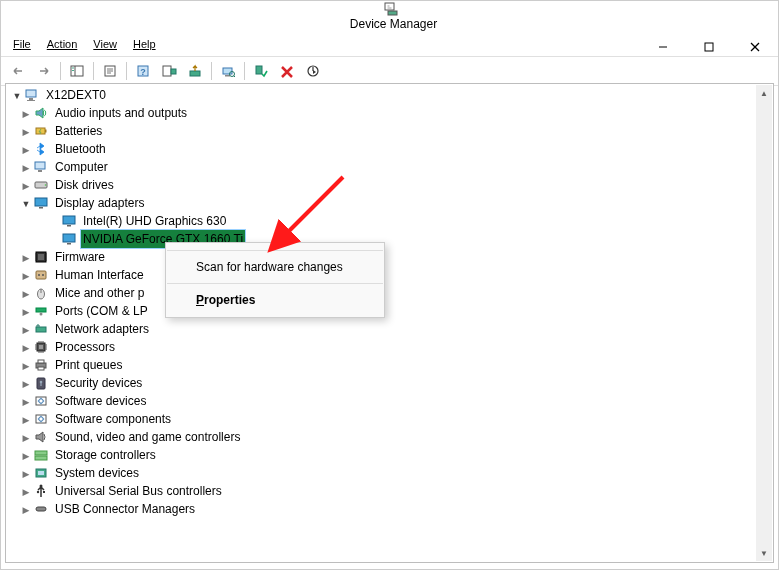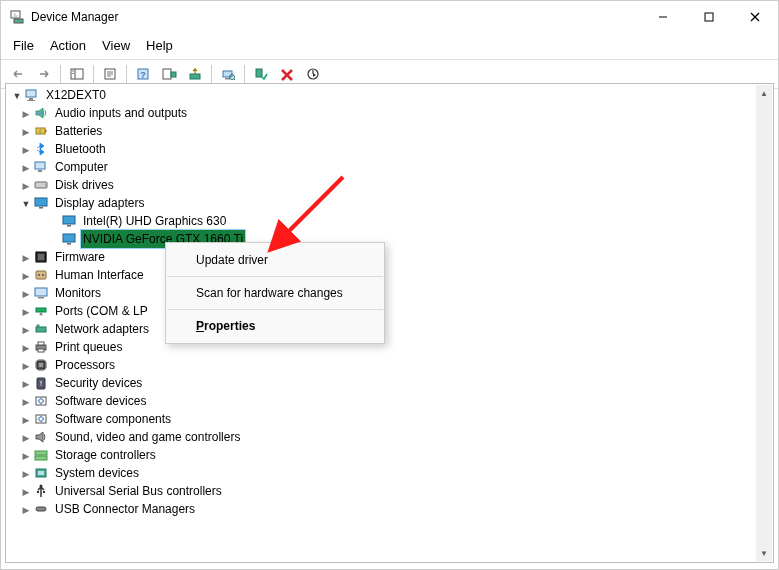--- a/index.html
+++ b/index.html
@@ -13,32 +13,33 @@
     overflow: hidden;
     position: relative;
     border: 1px solid #ccc;
   }
   .titlebar {
     display: flex;
     align-items: center;
     height: 32px;
     padding: 0 0 0 8px;
     background: #fff;
+    flex-direction: column;
   }
   .titlebar .app-icon {
     width: 16px; height: 16px; margin-right: 6px;
     display:inline-flex;align-items:center;justify-content:center;
   }
   .titlebar .title { font-size: 12px; }
   .titlebar .win-controls { margin-left: auto; display: flex; }
   .win-btn {
     width: 46px; height: 32px; display: flex; align-items: center; justify-content: center;
     font-size: 10px; color:#000;
   }
-  .menubar { display: flex; padding: 2px 4px; font-size: 13px; }
+  .menubar { display: flex; padding: 2px 4px; font-size: 11px; text-decoration: underline; }
   .menubar .menu-item { padding: 3px 8px 4px 8px; }
   .toolbar {
     display: flex; align-items: center; padding: 3px 4px;
     border-top: 1px solid #e0e0e0;
     border-bottom: 1px solid #e0e0e0;
     background:#fff;
     gap:0;
   }
   .tool-btn {
     width: 24px; height: 22px; display: inline-flex; align-items: center; justify-content: center;
@@ -334,67 +335,67 @@
             <circle cx="6" cy="8" r="1" fill="#555"></circle>
             <circle cx="10" cy="8" r="1" fill="#555"></circle>
           </svg>
         </span>
         <span class="node-label">Human Interface</span>
       </div>
       <div class="row indent1 hasexp">
         <span class="expander"></span>
         <span class="node-icon">
           <svg width="16" height="16" viewBox="0 0 16 16">
-            <rect x="2" y="3" width="12" height="8" fill="#cde4f7" stroke="#3a77b0"></rect>
-            <rect x="5" y="12" width="6" height="1.5" fill="#888"></rect>
-          </svg>
-        </span>
-        <span class="node-label">Monitors</span>
+            <ellipse cx="8" cy="9" rx="3.5" ry="5" fill="#e0e0e0" stroke="#777"></ellipse>
+            <line x1="8" y1="4" x2="8" y2="8" stroke="#777"></line>
+          </svg>
+        </span>
+        <span class="node-label">Mice and other p</span>
       </div>
       <div class="row indent1 hasexp">
         <span class="expander"></span>
         <span class="node-icon">
           <svg width="16" height="16" viewBox="0 0 16 16">
             <rect x="3" y="5" width="10" height="4" fill="#2a6" stroke="#084"></rect>
             <circle cx="8" cy="11" r="1.5" fill="#888"></circle>
           </svg>
         </span>
         <span class="node-label">Ports (COM &amp; LP</span>
       </div>
       <div class="row indent1 hasexp">
         <span class="expander"></span>
         <span class="node-icon">
           <svg width="16" height="16" viewBox="0 0 16 16">
             <rect x="3" y="6" width="10" height="5" fill="#4a8" stroke="#276"></rect>
             <path d="M4 6 v-2 l2 0 v2" stroke="#276" fill="none"></path>
           </svg>
         </span>
         <span class="node-label">Network adapters</span>
+      </div>
+      <div class="row indent1 hasexp">
+        <span class="expander"></span>
+        <span class="node-icon">
+          <svg width="16" height="16" viewBox="0 0 16 16">
+            <rect x="4" y="4" width="8" height="8" fill="#555" stroke="#222"></rect>
+            <rect x="6" y="6" width="4" height="4" fill="#999"></rect>
+            <path d="M4 6h-2M4 8h-2M4 10h-2M12 6h2M12 8h2M12 10h2M6 4v-2M8 4v-2M10 4v-2M6 12v2M8 12v2M10 12v2" stroke="#555"></path>
+          </svg>
+        </span>
+        <span class="node-label">Processors</span>
       </div>
       <div class="row indent1 hasexp">
         <span class="expander"></span>
         <span class="node-icon">
           <svg width="16" height="16" viewBox="0 0 16 16">
             <rect x="3" y="6" width="10" height="5" fill="#888" stroke="#555"></rect>
             <rect x="5" y="3" width="6" height="3" fill="#fff" stroke="#555"></rect>
             <rect x="5" y="10" width="6" height="3" fill="#fff" stroke="#555"></rect>
           </svg>
         </span>
         <span class="node-label">Print queues</span>
-      </div>
-      <div class="row indent1 hasexp">
-        <span class="expander"></span>
-        <span class="node-icon">
-          <svg width="16" height="16" viewBox="0 0 16 16">
-            <rect x="4" y="4" width="8" height="8" fill="#555" stroke="#222"></rect>
-            <rect x="6" y="6" width="4" height="4" fill="#999"></rect>
-            <path d="M4 6h-2M4 8h-2M4 10h-2M12 6h2M12 8h2M12 10h2M6 4v-2M8 4v-2M10 4v-2M6 12v2M8 12v2M10 12v2" stroke="#555"></path>
-          </svg>
-        </span>
-        <span class="node-label">Processors</span>
       </div>
       <div class="row indent1 hasexp">
         <span class="expander"></span>
         <span class="node-icon">
           <svg width="16" height="16" viewBox="0 0 16 16">
             <rect x="4" y="3" width="8" height="11" rx="1" fill="#556" stroke="#334"></rect>
             <circle cx="8" cy="7" r="1.3" fill="#9ab"></circle>
             <rect x="7.4" y="8" width="1.2" height="3" fill="#9ab"></rect>
           </svg>
         </span>
@@ -475,21 +476,20 @@
       </div>
     </div>
   <div class="scrollbar-v">
     <div class="sb-btn">▲</div>
     <div class="sb-thumb"></div>
     <div class="sb-btn">▼</div>
   </div>
 </div>
 
 <div class="context-menu" style="left:164px; top:241px;">
-  <div class="cm-item">Update driver</div>
   <div class="cm-sep"></div>
   <div class="cm-item">Scan for hardware changes</div>
   <div class="cm-sep"></div>
   <div class="cm-item bold"><span class="underline">P</span><span>roperties</span></div>
 </div>
 
 <svg class="arrow-annot" style="left:260px; top:170px;" width="90" height="90">
   <defs>
       <marker id="arrh" markerWidth="8" markerHeight="8" refX="6" refY="4" orient="auto">
         <path d="M0,0 L8,4 L0,8 z" fill="#ff1a1a"></path>

